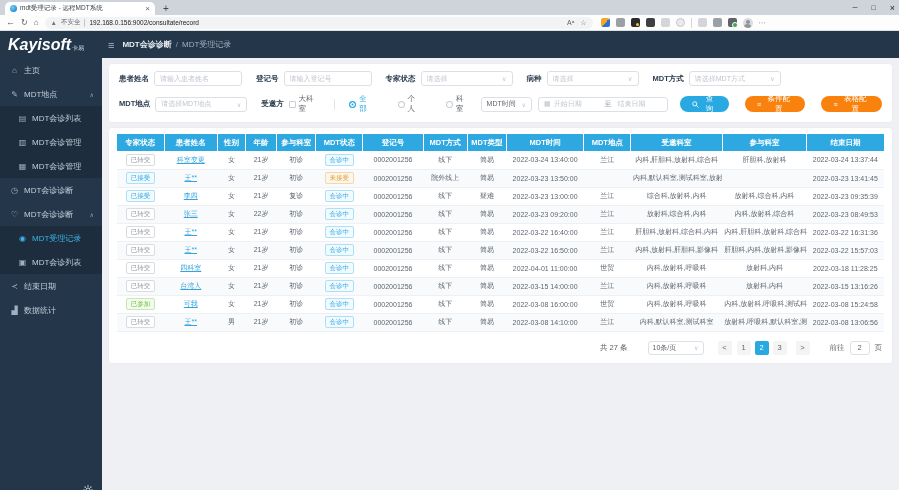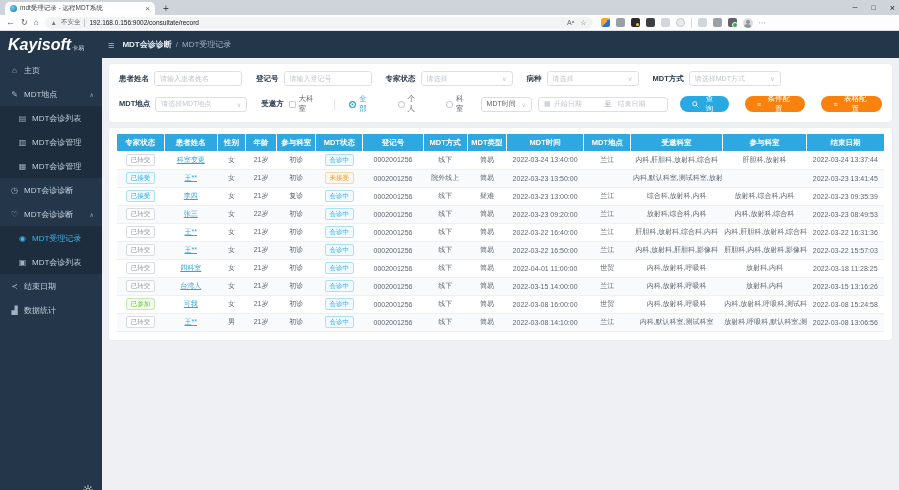--- a/index.html
+++ b/index.html
@@ -538,17 +538,33 @@
                 <td>线下</td>
                 <td>简易</td>
                 <td>2022-03-08 14:10:00</td>
                 <td>兰江</td>
                 <td>内科,默认科室,测试科室</td>
                 <td>放射科,呼吸科,默认科室,测...</td>
                 <td>2022-03-08 13:06:56</td>
               </tr>
             </tbody>
         </table>
+        <div class="pagination">
+          <span>共 27 条</span>
+          <span class="pg-gap"></span>
+          <div class="psel">
+            <span>10条/页</span>
+            <span class="caret" style="color:#c0c4cc;font-size:6px;">∨</span>
+          </div>
+          <span class="pg-gap" style="width:4px;"></span>
+          <span class="pbtn">&lt;</span>
+          <span id="pages"><span class="pbtn" style="margin-right: 4px;">1</span><span class="pbtn active" style="margin-right: 4px;">2</span><span class="pbtn" style="margin-right: 4px;">3</span></span>
+          <span class="pbtn">&gt;</span>
+          <span class="pg-gap"></span>
+          <span>前往</span>
+          <span class="goto-input">2</span>
+          <span>页</span>
+        </div>
       </section>
 
     </main>
   </div>
 </div>
 
 </body></html>

